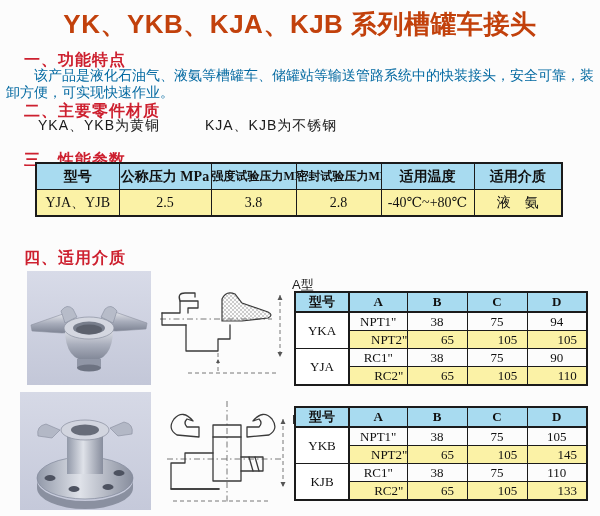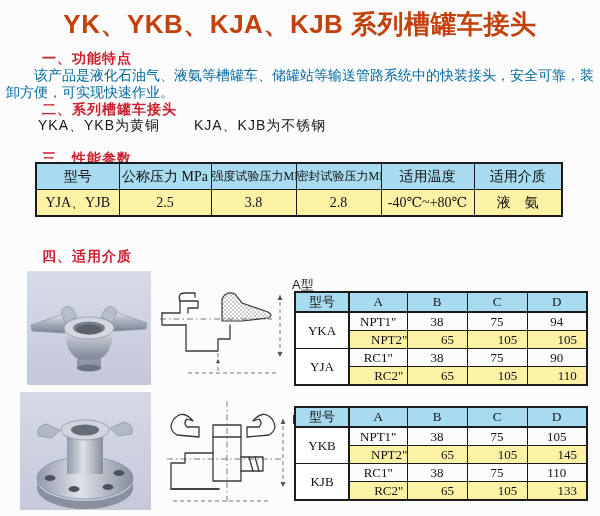--- a/index.html
+++ b/index.html
@@ -7,36 +7,36 @@
     width:600px;height:516px;position:relative;overflow:hidden;
     background:#fcfcfc;
     font-family:"Liberation Sans","DejaVu Sans",sans-serif;
     color:#111;
   }
   .page-title{
     position:absolute;top:7px;left:0;width:600px;text-align:center;
     font-size:26px;font-weight:bold;letter-spacing:0.5px;color:#c2410c;
   }
   .sec-heading{
-    position:absolute;left:42px;font-size:14px;font-weight:bold;
+    position:absolute;left:24px;font-size:16px;font-weight:bold;
     color:var(--accent-red,#cd202f);letter-spacing:1px;
   }
   #h1{top:50px;} #h2{top:101px;} #h3{top:134px;margin-top:16px;} #h4{top:248px;}
   .body-para{
     position:absolute;left:6px;top:67px;width:588px;
     font-size:14px;line-height:17px;text-indent:2em;color:#0369a1;
   }
   .materials-line{
     position:absolute;left:38px;top:117px;font-size:14px;color:#1a1a1a;letter-spacing:1px;
   }
-  .materials-line .mat-right{margin-left:29px;}
+  .materials-line .mat-right{margin-left:40px;}
   table{border-collapse:collapse;table-layout:fixed;
     font-family:"Liberation Serif","DejaVu Serif",serif;}
   th,td{border:1px solid #1b1b1b;text-align:center;padding:0;overflow:hidden;white-space:nowrap;}
-  th{background:var(--table-header-blue,#a8dbf0);font-weight:normal;}
+  th{background:var(--table-header-blue,#a8dbf0);font-weight:bold;}
   .yellow{background:var(--row-yellow,#fbf2a6);padding-left:21px;}
   
   .perf-table{position:absolute;left:35px;top:162px;width:526px;border:2px solid #1b1b1b;}
   .perf-table th,.perf-table td{height:25px;font-size:14px;}
   .perf-table th.narrow{font-size:12px;}
   
   .dim-label{position:absolute;left:292px;font-size:13px;color:#222;
     font-family:Liberation Sans, sans-serif;}
   #label-a{top:276px;} #label-b{top:391px;margin-top:20px;}
   .dim-table{position:absolute;left:294px;width:292px;border:2px solid #1b1b1b;}
@@ -60,21 +60,21 @@
 </head>
 <body>
 
 <div>
 
   <div class="page-title">YK、YKB、KJA、KJB 系列槽罐车接头</div>
 
   <div id="h1" class="sec-heading">一、功能特点</div>
   <div class="body-para">该产品是液化石油气、液氨等槽罐车、储罐站等输送管路系统中的快装接头，安全可靠，装卸方便，可实现快速作业。</div>
 
-  <div id="h2" class="sec-heading">二、系列槽罐车接头</div>
+  <div id="h2" class="sec-heading">二、主要零件材质</div>
   <div class="materials-line">
     <span>YKA、YKB为黄铜</span>
     <span class="mat-right">KJA、KJB为不锈钢</span>
   </div>
 
   <div id="h3" class="sec-heading">三、性能参数</div>
 
   <table class="perf-table">
     <colgroup>
         <col style="width:83px">

